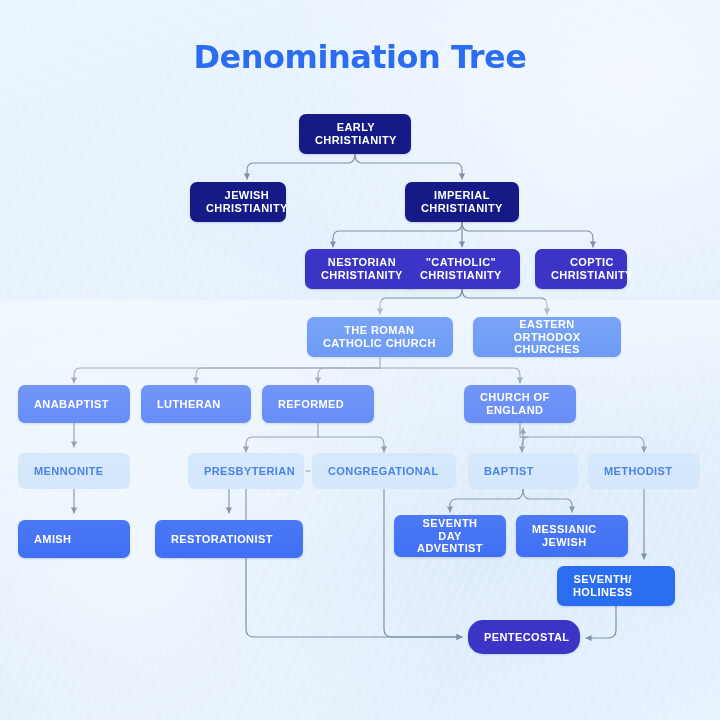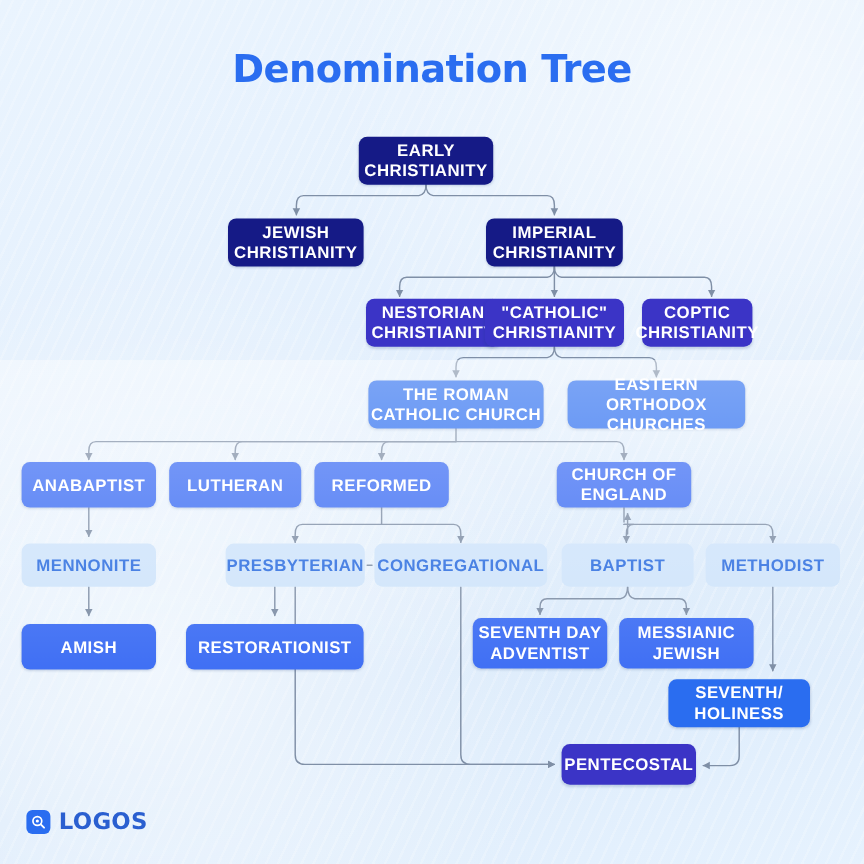--- a/index.html
+++ b/index.html
@@ -28,25 +28,25 @@
   }
   #title{
     position:absolute;left:0;right:0;top:38px;text-align:center;
     font-size:32px;font-weight:bold;letter-spacing:-.5px;
     color:#2a6df0;
     font-family:"DejaVu Sans","Liberation Sans",sans-serif;
   }
   svg#links{position:absolute;left:0;top:0;width:720px;height:720px;}
   .node{
     position:absolute;box-sizing:border-box;
-    display:flex;align-items:center;justify-content:center;text-align:center;
+    display:flex;align-items:center;text-align:center;
     border-radius:7px;
     font-weight:bold;letter-spacing:.4px;line-height:1.18;
-    font-size:14px;
-    padding:3px 0;
+    font-size:11px;
+    padding:3px 16px;
     box-shadow:0 1px 2px rgba(30,60,120,.18);
   }
   .lvl-navy{background:#151a86;color:#ffffff;}
   .lvl-indigo{background:#3b34c6;color:#ffffff;}
   .lvl-blue{background:#2a6df0;color:#ffffff;}
   .lvl-royal{background:#3f6ff4;color:#ffffff;}
   .lvl-pale{background:#cfe4fb;color:#2f6fe0;box-shadow:none;}
   #logo{
     position:absolute;left:22px;top:674px;display:flex;align-items:center;gap:7px;
   }
@@ -118,21 +118,21 @@
 
       <path d="M384,489 v140 q0,8 8,8 H462"></path>
     </g>
   </svg>
 
   <div id="nodes">
       <div class="node lvl-navy" style="left: 299px; top: 114px; width: 112px; height: 40px;">
         <span style="white-space: pre-line;">EARLY
 CHRISTIANITY</span>
       </div>
-      <div class="node lvl-navy" style="left: 190px; top: 182px; width: 113px; height: 40px;">
+      <div class="node lvl-navy" style="left: 190px; top: 182px; width: 96px; height: 40px;">
         <span style="white-space: pre-line;">JEWISH
 CHRISTIANITY</span>
       </div>
       <div class="node lvl-navy" style="left: 405px; top: 182px; width: 114px; height: 40px;">
         <span style="white-space: pre-line;">IMPERIAL
 CHRISTIANITY</span>
       </div>
       <div class="node lvl-indigo" style="left: 277px; top: 249px; width: 112px; height: 40px; margin-left: 28px;">
         <span style="white-space: pre-line;">NESTORIAN
 CHRISTIANITY</span>
@@ -192,29 +192,19 @@
 ADVENTIST</span>
       </div>
       <div class="node lvl-royal" style="left: 516px; top: 515px; width: 112px; height: 42px;">
         <span style="white-space: pre-line;">MESSIANIC
 JEWISH</span>
       </div>
       <div class="node lvl-blue" style="left: 557px; top: 566px; width: 118px; height: 40px;">
         <span style="white-space: pre-line;">SEVENTH/
 HOLINESS</span>
       </div>
-      <div class="node lvl-indigo" style="left: 468px; top: 620px; width: 112px; height: 34px;">
+      <div class="node lvl-indigo" style="left: 468px; top: 620px; width: 112px; height: 34px; border-radius: 15px;">
         <span style="white-space: pre-line;">PENTECOSTAL</span>
       </div>
     </div>
 
-  <div id="logo">
-    <span class="mark">
-      <svg width="14" height="14" viewBox="0 0 16 16" aria-hidden="true">
-        <circle cx="7" cy="7" r="4.2" fill="none" stroke="#ffffff" stroke-width="1.6"></circle>
-        <circle cx="7" cy="7" r="1.5" fill="#ffffff"></circle>
-        <path d="M10.2,10.2 L13.4,13.4" stroke="#ffffff" stroke-width="1.8" stroke-linecap="round"></path>
-      </svg>
-    </span>
-    <span class="wordmark">LOGOS</span>
-  </div>
 
 </div>
 
 </body></html>

